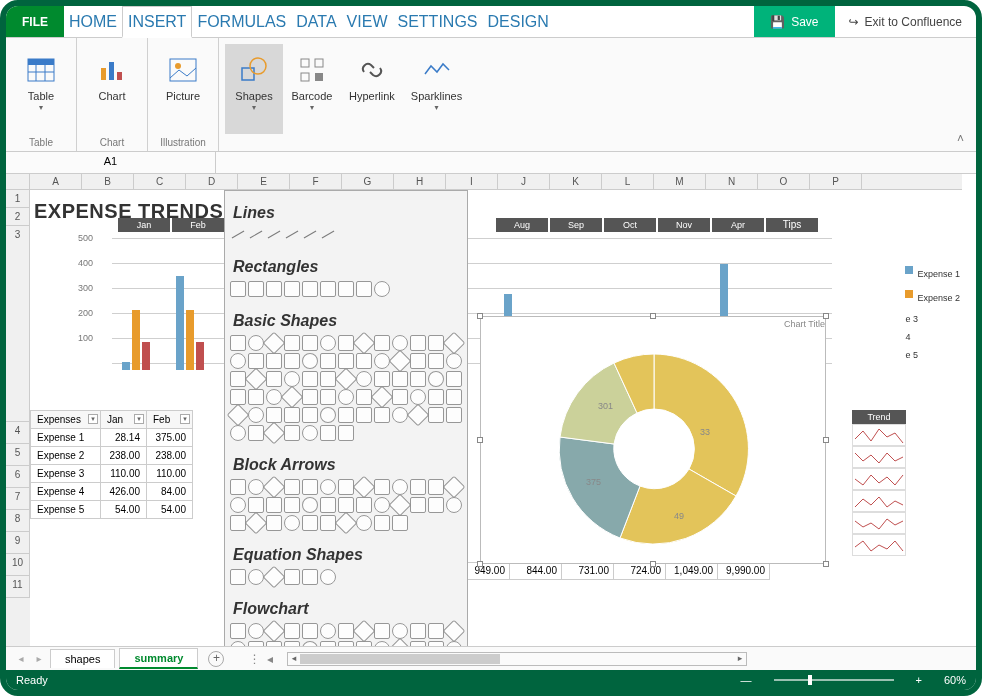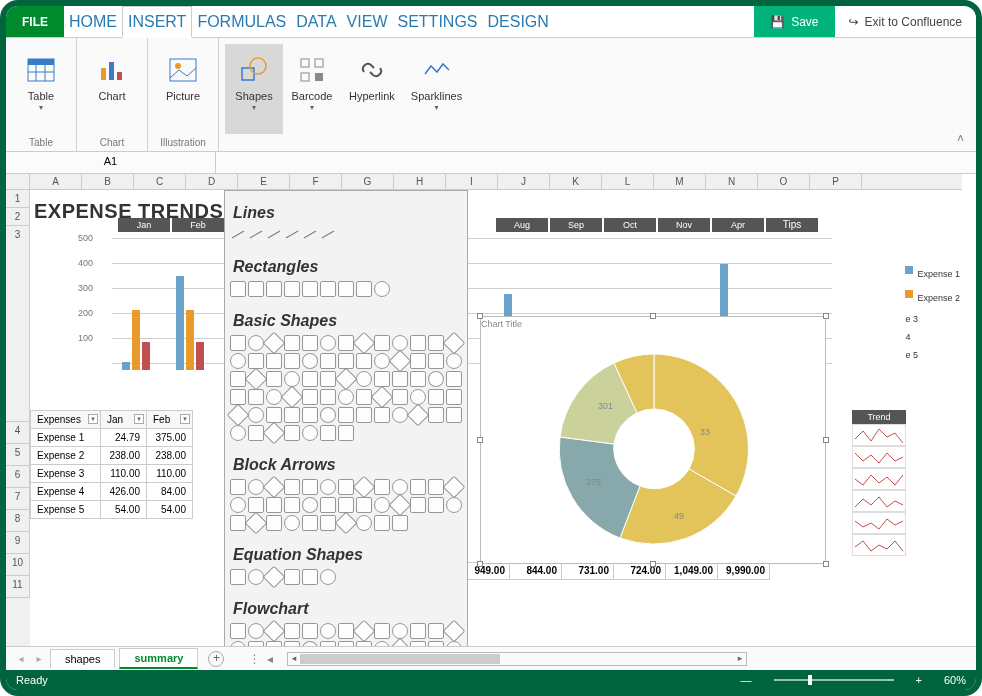--- a/index.html
+++ b/index.html
@@ -81,25 +81,25 @@
 
 
 .trend-col { position: absolute; right: 56px; top: 220px; width: 54px; }
 .trend-hdr { background: #555; color: #fff; font-size: 9px; text-align: center; height: 14px; line-height: 14px; }
 .spark { height: 22px; border: 1px solid #ddd; margin-top: 0px; }
 .spark svg { width: 100%; height: 100%; }
 
 
 .donut-wrap { position: absolute; top: 126px; left: 450px; width: 346px; height: 248px; border: 1px solid #bbb; background: #fff; }
 .donut-wrap .handle { width: 6px; height: 6px; border: 1px solid #888; background: #fff; position: absolute; }
-.donut-title { text-align: left; font-size: 9px; color: #888; padding-top: 2px; }
+.donut-title { text-align: right; font-size: 9px; color: #888; padding-top: 2px; }
 
 
 .totals-row { position: absolute; top: 372px; left: 428px; display: flex; font-size: 10px; }
-.totals-row div { width: 52px; text-align: right; padding-right: 4px; font-weight: bold; border: 1px solid #ccc; border-left: none; height: 18px; line-height: 16px; background: #fff; }
+.totals-row div { width: 52px; text-align: right; padding-right: 4px; font-weight: normal; border: 1px solid #ccc; border-left: none; height: 18px; line-height: 16px; background: #fff; }
 
 
 .shapes-panel { position: absolute; top: 0; left: 194px; width: 244px; height: 490px; background: #f3f3f3; border: 1px solid #aaa; z-index: 50; overflow: hidden; }
 .shapes-panel .cat { padding: 13px 8px 3px 8px; font-size: 16px; font-weight: bold; color: #333; font-style: italic; }
 .shapes-panel .shape-row { display: flex; flex-wrap: wrap; padding: 2px 5px; gap: 2px; }
 .shapes-panel .sh { width: 16px; height: 16px; border: 1px solid #888; border-radius: 2px; background: #fff; opacity: 0.85; }
 .shapes-panel .sh.line { border: none; background: none; position: relative; }
 .shapes-panel .sh.line::after { content: ''; position: absolute; top: 7px; left: 1px; right: 1px; border-top: 1px solid #666; transform: rotate(-30deg); }
 
 
@@ -376,21 +376,21 @@
 
       <table class="datatable">
         <tbody>
             <tr>
           <th style="width:70px"><span>Expenses</span><span class="fbtn">▾</span></th>
           <th style="width:46px"><span>Jan</span><span class="fbtn">▾</span></th>
           <th style="width:46px"><span>Feb</span><span class="fbtn">▾</span></th>
         </tr>
         <tr>
               <td>Expense 1</td>
-              <td class="num">24.79</td>
+              <td class="num">28.14</td>
               <td class="num">375.00</td>
             </tr>
         <tr>
               <td>Expense 2</td>
               <td class="num">238.00</td>
               <td class="num">238.00</td>
             </tr>
         <tr>
               <td>Expense 3</td>
               <td class="num">110.00</td>

